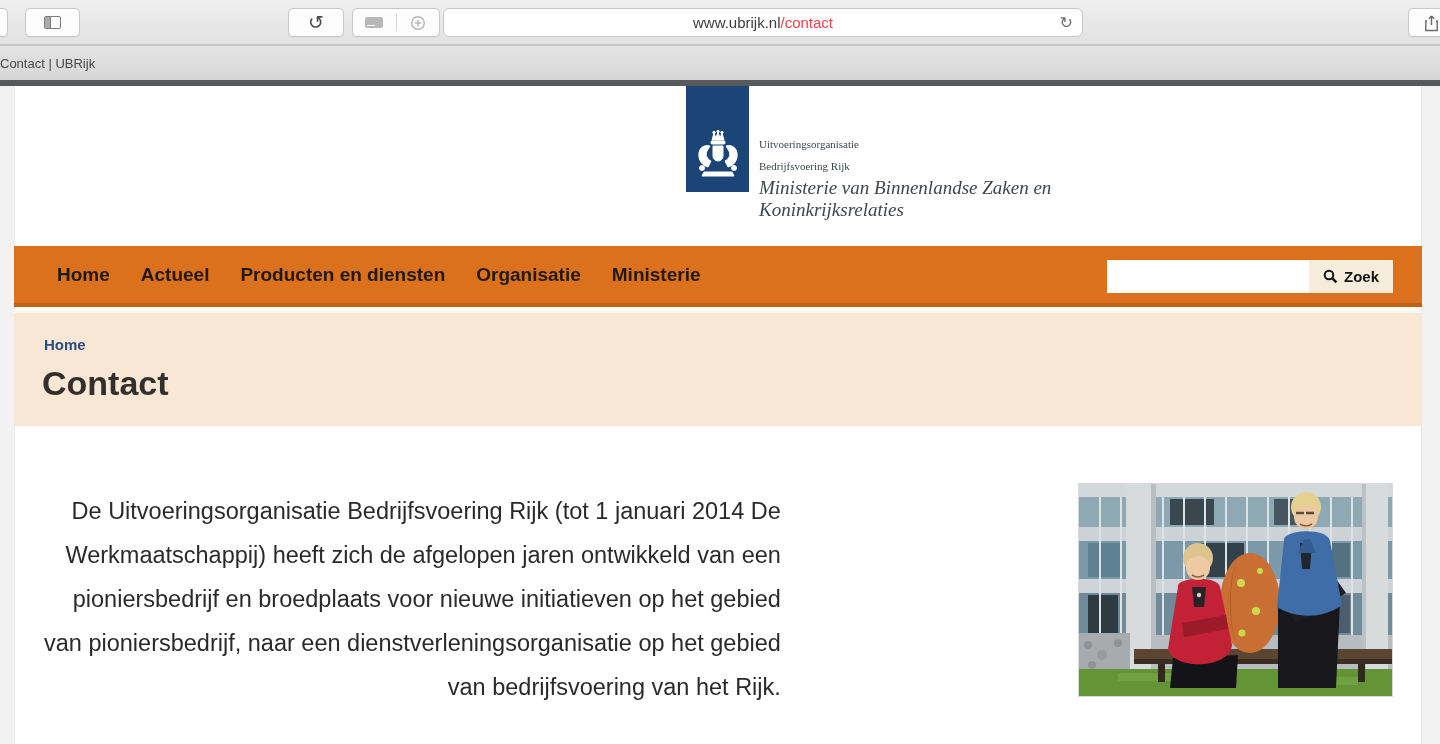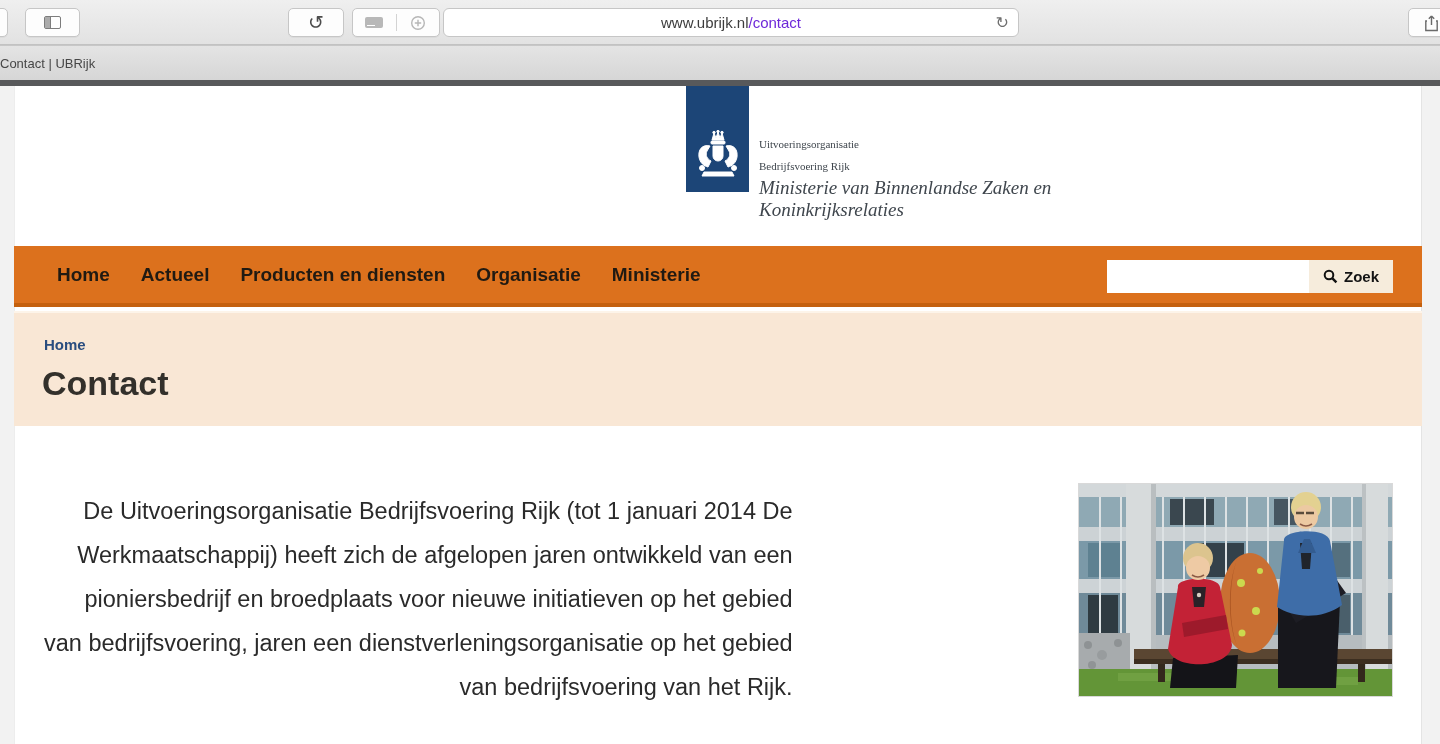--- a/index.html
+++ b/index.html
@@ -17,25 +17,25 @@
   .tb-sidebar { left:25px; width:55px; }
   .sidebar-glyph { width:17px; height:13px; border:1.5px solid #7c7c7c; border-radius:2px; position:relative; }
   .sidebar-glyph::before { content:""; position:absolute; left:0; top:0; bottom:0; width:5px;
     background:#ababab; border-right:1.5px solid #7c7c7c; }
   .tb-history { left:288px; width:56px; font-size:19px; color:#4c4c4c; }
   .tb-seg { left:352px; width:88px; }
   .seg-cell { width:43px; height:100%; display:flex; align-items:center; justify-content:center; }
   .seg-div { width:1px; height:17px; background:#d3d3d3; }
   .card-glyph { width:18px; height:11px; background:#b8b8b8; border-radius:2px; position:relative; }
   .card-glyph::after { content:""; position:absolute; left:2px; bottom:2px; width:8px; height:1.5px; background:#fff; }
-  .url-field { position:absolute; left:443px; top:8px; width:576px; height:29px; background:#fff;
+  .url-field { position:absolute; left:443px; top:8px; width:640px; height:29px; background:#fff;
     border:1px solid #c6c6c6; border-radius:6px; display:flex; align-items:center; justify-content:center;
     font-size:15px; }
   .url-host { color:#3c3c3c; }
-  .url-path { color:#6d28d9; }
+  .url-path { color:#ef4444; }
   .url-refresh { position:absolute; right:9px; top:4px; font-size:16px; color:#6e6e6e; }
   .tb-share { left:1408px; width:46px; }
 
   .tabbar { position:absolute; left:0; top:45px; width:1440px; height:35px;
     background:linear-gradient(#e4e4e4,#d6d6d6); border-top:1px solid #c7c7c7;
     display:flex; align-items:center; }
   .tab-title { font-size:13px; color:#474747; }
   .dark-band { position:absolute; left:0; top:80px; width:1440px; height:6px; background:#58595b; }
 
   
@@ -170,21 +170,21 @@
   </div>
 
   <div class="crumb-band"></div>
   <span class="crumb-home">Home</span>
   <h1 class="page-title">Contact</h1>
 
   <div class="intro">
     <div>De Uitvoeringsorganisatie Bedrijfsvoering Rijk (tot 1 januari 2014 De</div>
     <div>Werkmaatschappij) heeft zich de afgelopen jaren ontwikkeld van een</div>
     <div>pioniersbedrijf en broedplaats voor nieuwe initiatieven op het gebied</div>
-    <div>van bedrijfsvoering, jaren een dienstverleningsorganisatie op het gebied</div>
+    <div>van pioniersbedrijf, naar een dienstverleningsorganisatie op het gebied</div>
     <div>van bedrijfsvoering van het Rijk.</div>
   </div>
 
   <svg class="photo" viewBox="0 0 315 214">
 
     <rect width="315" height="214" fill="#c7ced2"></rect>
     <rect y="0" width="315" height="14" fill="#d3d8da"></rect>
     <rect y="14" width="315" height="30" fill="#8fa9b4"></rect>
     <rect y="44" width="315" height="14" fill="#ccd2d5"></rect>
     <rect y="58" width="315" height="38" fill="#7b99a8"></rect>

